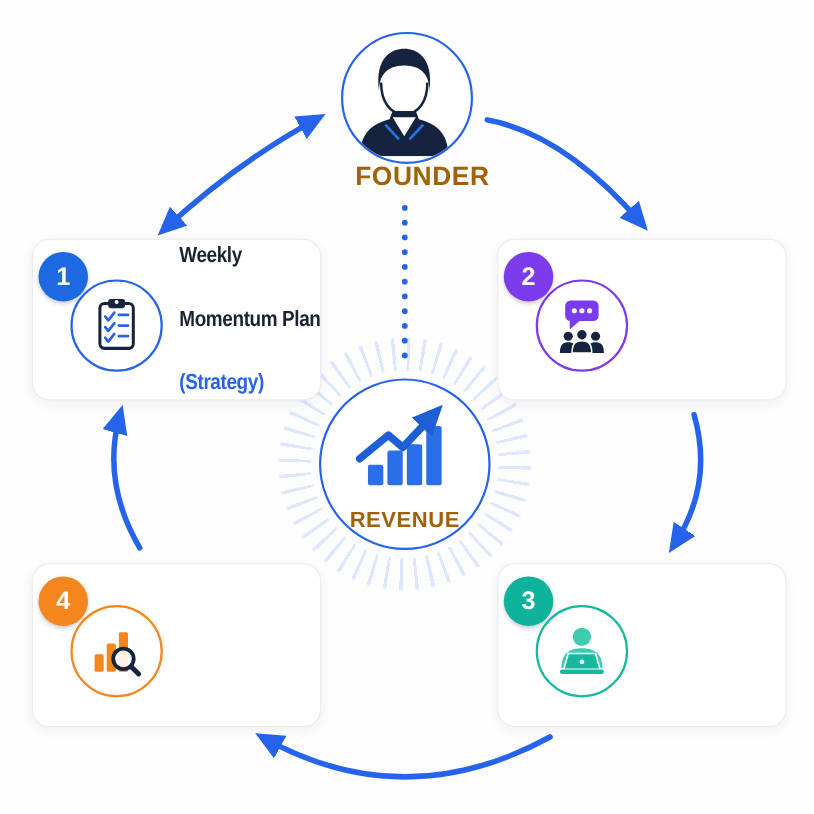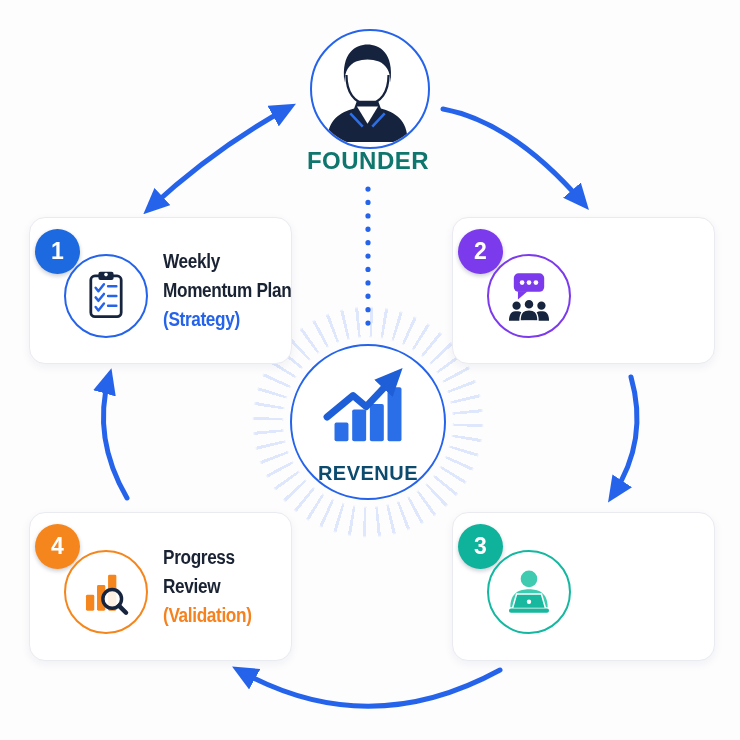--- a/index.html
+++ b/index.html
@@ -17,31 +17,31 @@
     background:repeating-conic-gradient(from 1deg, rgba(37,99,235,0.14) 0deg 1.6deg, transparent 1.6deg 7.5deg);
     -webkit-mask:radial-gradient(closest-side, transparent 0 69%, #000 71% 93%, transparent 95% 100%);
     mask:radial-gradient(closest-side, transparent 0 69%, #000 71% 93%, transparent 95% 100%);
   }
   
   .hub-top{
     position:absolute;left:310px;top:29px;width:116px;height:116px;z-index:2;
     border-radius:50%;border:2.5px solid #2563eb;background:#fff;overflow:hidden;
   }
   .hub-top-label{
-    position:absolute;left:260px;top:147px;width:216px;z-index:2;
-    text-align:center;font-size:24px;font-weight:700;color:#0f766e;letter-spacing:.5px;
+    position:absolute;left:276px;top:147px;width:216px;z-index:2;
+    text-align:center;font-size:24px;font-weight:700;color:#a16207;letter-spacing:.5px;
   }
   .hub-center{
     position:absolute;left:290px;top:344px;width:156px;height:156px;z-index:2;
     border-radius:50%;border:2.5px solid #2563eb;background:#fff;
     display:flex;flex-direction:column;align-items:center;justify-content:center;
     box-sizing:border-box;padding-top:4px;
   }
   .hub-center-label{
-    font-size:20px;font-weight:700;color:#0c4a6e;letter-spacing:.5px;margin-top:19px;
+    font-size:20px;font-weight:700;color:#a16207;letter-spacing:.5px;margin-top:19px;
   }
   
   .card{
     position:absolute;width:261px;height:145px;z-index:2;
     background:#fff;border:1px solid #eaebf1;border-radius:16px;
     box-shadow:0 3px 10px rgba(25,35,70,.06);
   }
   .card1{left:29px;top:217px;}
   .card2{left:452px;top:217px;}
   .card3{left:452px;top:512px;height:147px;}
@@ -53,21 +53,21 @@
     box-shadow:0 2px 4px rgba(10,20,50,.22);
   }
   .icon-ring{
     position:absolute;left:34px;top:36px;width:84px;height:84px;border-radius:50%;
     background:#fff;box-sizing:border-box;border:2.5px solid;
     display:flex;align-items:center;justify-content:center;
   }
   .card3 .icon-ring,.card4 .icon-ring{top:37px;}
   .card-text{
     position:absolute;left:133px;top:0;bottom:0;width:128px;
-    display:flex;flex-direction:column;justify-content:center;
+    display:flex;flex-direction:column;justify-content:space-between;
   }
   .card-title{
     font-size:20px;font-weight:700;color:#1a2333;line-height:29px;
     letter-spacing:-.4px;white-space:nowrap;
     transform:scaleX(.86);transform-origin:left center;
   }
   .card-sub{
     font-size:20px;font-weight:700;line-height:29px;
     letter-spacing:-.4px;white-space:nowrap;
     transform:scaleX(.86);transform-origin:left center;
@@ -180,18 +180,13 @@
   <div class="badge">4</div>
   <div class="icon-ring">
     <svg width="58" height="58" viewBox="0 0 84 84">
       <rect x="13" y="46" width="12" height="23" rx="2" fill="#f5861d"></rect>
       <rect x="29" y="32" width="12" height="37" rx="2" fill="#f5861d"></rect>
       <rect x="45" y="17" width="12" height="52" rx="2" fill="#f5861d"></rect>
       <circle cx="51" cy="52" r="13.5" fill="rgba(255,255,255,0.88)" stroke="#17243e" stroke-width="5"></circle>
       <line x1="61" y1="62" x2="71" y2="72" stroke="#17243e" stroke-width="6.5" stroke-linecap="round"></line>
     </svg>
   </div>
-  <div class="card-text">
-    <div class="card-title">Progress</div>
-    <div class="card-title">Review</div>
-    <div class="card-sub">(Validation)</div>
-  </div>
 </div>
 
 </body></html>

